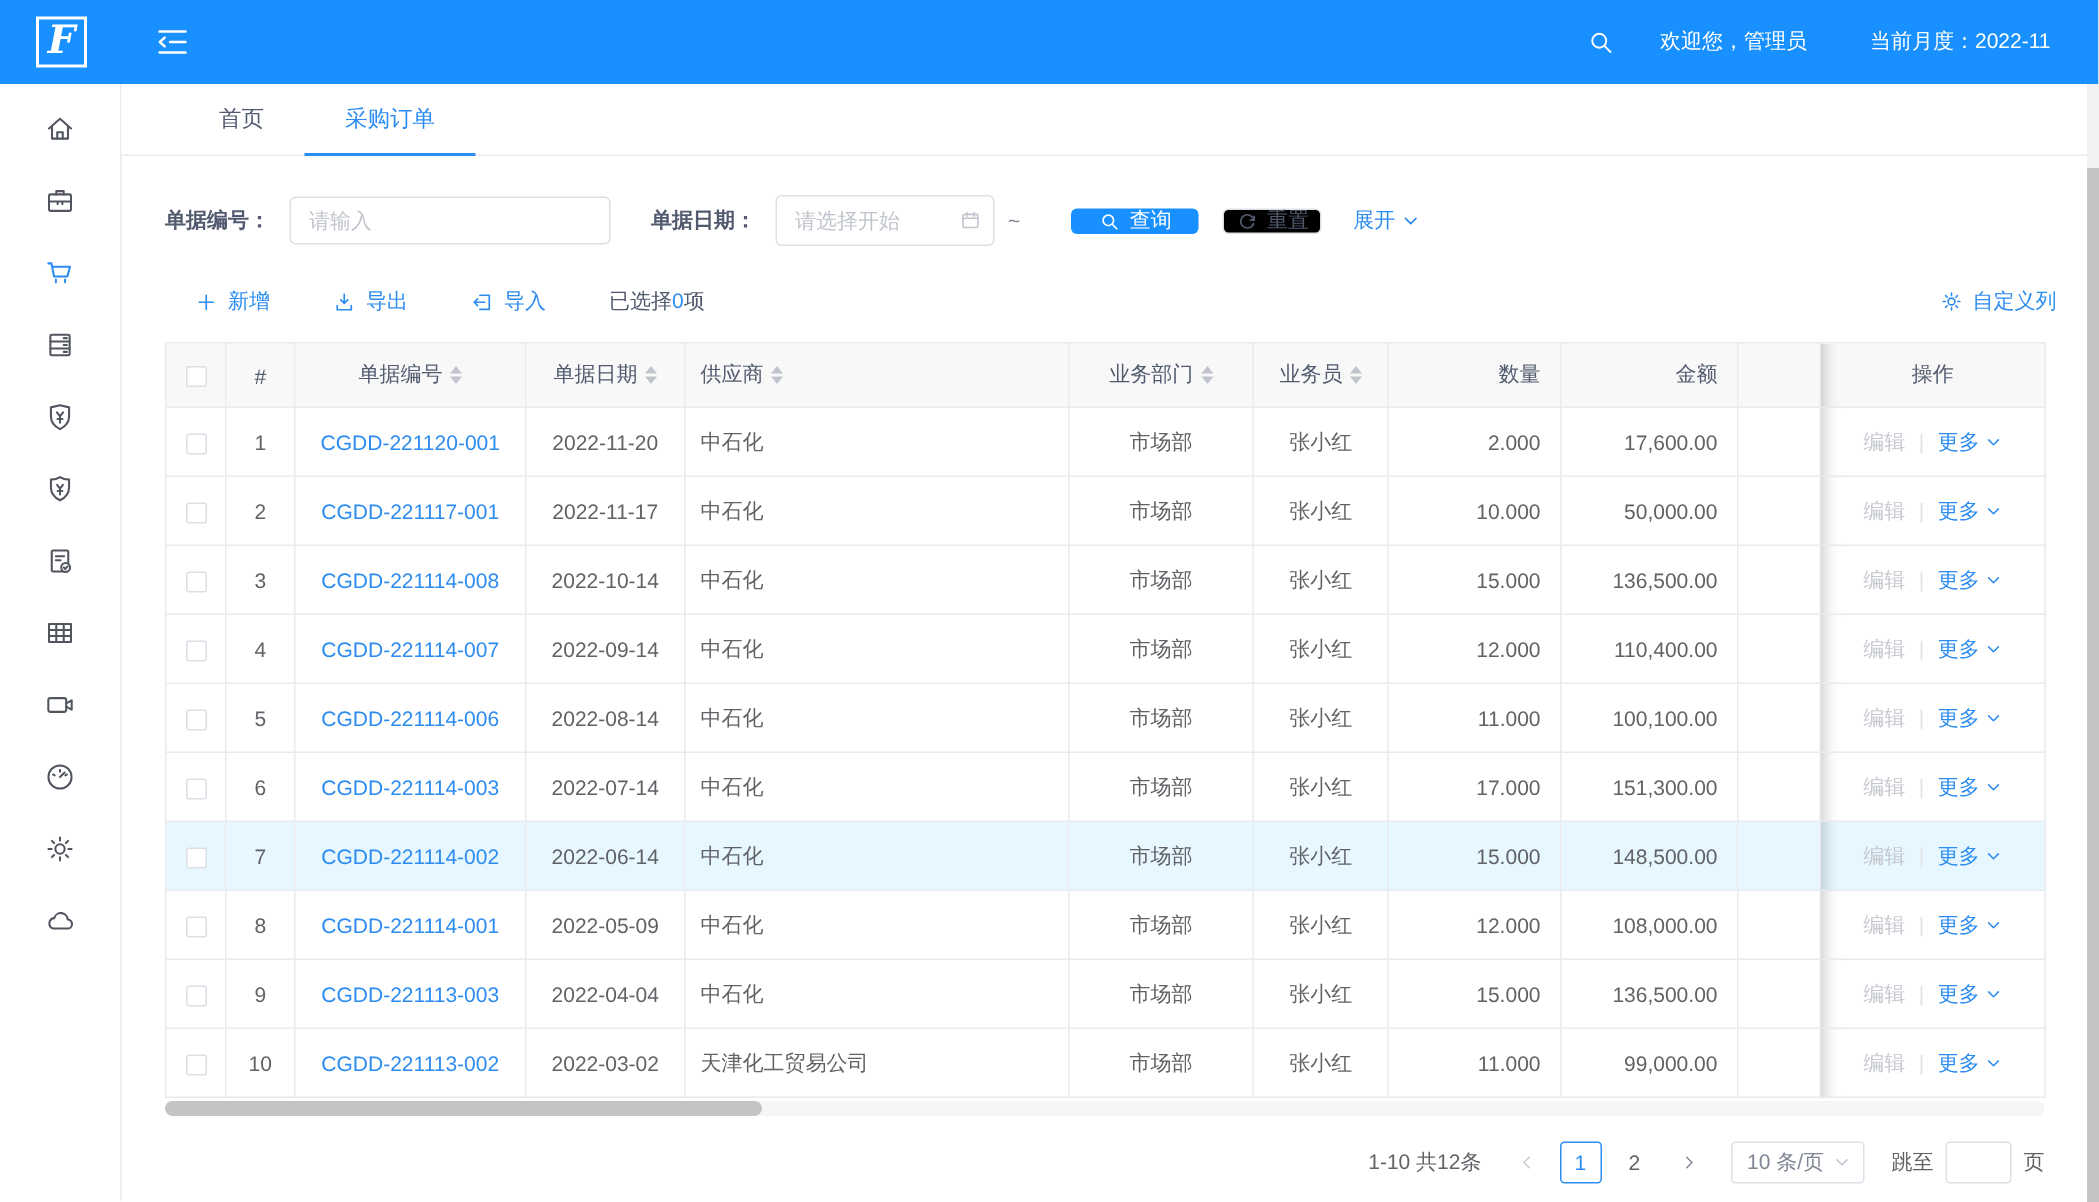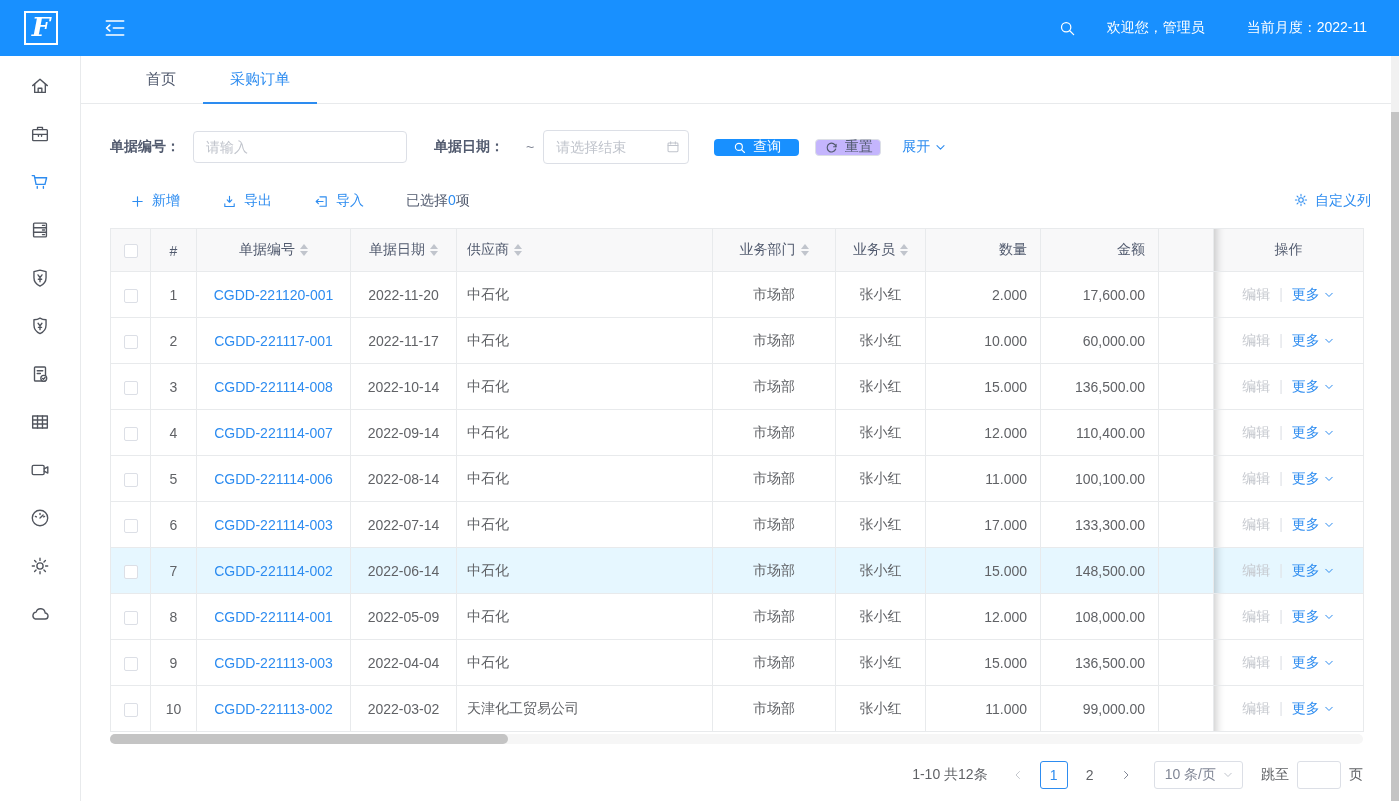--- a/index.html
+++ b/index.html
@@ -47,34 +47,34 @@
   .date-wrap{ position:relative; }
   .date-input{ width:146px; height:34px; border:1px solid #dcdfe6; border-radius:4px; padding:0 30px 0 12px; font-size:14px; outline:none; font-family:inherit;}
   .date-input::placeholder{ color:#c0c4cc; }
   .cal-icon{ position:absolute; right:9px; top:10px; width:14px; height:14px; color:#c0c4cc; }
   .cal-icon svg{ width:14px; height:14px; stroke-width:1.8;}
   .tilde{ margin:0 9px; color:#808695; }
   .btn{ height:17px; border-radius:4px; display:inline-flex; align-items:center; justify-content:center; cursor:pointer; font-size:14px; }
   .btn .icon{ width:15px; height:15px; margin-right:6px; }
   .btn .icon svg{ width:15px; height:15px; stroke-width:1.8;}
   .btn-primary{ background:var(--primary); color:#fff; width:85px; margin-left:25px; border:1px solid var(--primary);}
-  .btn-plain{ background:#c4b5fd; color:#515a6e; width:66px; margin-left:16px; border:1px solid #dcdfe6;}
+  .btn-plain{ background:#000000; color:#515a6e; width:66px; margin-left:16px; border:1px solid #dcdfe6;}
   .btn-plain .icon{ color:#515a6e; }
   .expand{ margin-left:21px; color:var(--link); display:inline-flex; align-items:center; cursor:pointer;}
   .expand .icon{ width:13px; height:13px; margin-left:4px;}
   .expand .icon svg{ width:13px; height:13px; stroke-width:2;}
 
   .toolbar{ display:flex; align-items:center; margin-top:23px; height:28px; padding-left:20px; padding-right:28px;}
   .tool-link{ display:inline-flex; align-items:center; color:var(--link); cursor:pointer; margin-right:42px;}
   .tool-link .icon{ width:15px; height:15px; margin-right:7px;}
   .tool-link .icon svg{ width:15px; height:15px; stroke-width:1.8;}
   .selected-info{ color:#515a6e; }
   .selected-info b{ color:var(--link); font-weight:normal;}
   .toolbar .spacer{ flex:1; }
-  .custom-cols{ display:inline-flex; color:var(--link); cursor:pointer; margin-right:0;}
+  .custom-cols{ display:inline-flex; align-items:center; color:var(--link); cursor:pointer; margin-right:0;}
   .custom-cols .icon{ width:16px; height:16px; margin-right:6px;}
   .custom-cols .icon svg{ width:16px; height:16px; stroke-width:1.6;}
 
   
   .table-wrap{ margin-top:13px; width:1253px; }
   table{ border-collapse:collapse; table-layout:fixed; width:1253px; }
   th,td{ border:1px solid var(--border); height:46px; font-weight:normal; color:var(--cell); padding:0 10px; overflow:hidden; white-space:nowrap;}
   thead th{ height:43px; background:var(--header-bg); color:#515a6e; }
   .al{ text-align:left;} .ac{ text-align:center;} .ar{ text-align:right; padding-right:13px;}
   .th-inner{ display:inline-flex; align-items:center; gap:5px; vertical-align:middle;}
@@ -244,30 +244,30 @@
         <div class="tab">首页</div>
         <div class="tab active">采购订单</div>
       </nav>
 
     <div class="content">
 
       <div class="filterbar">
         <span class="f-label">单据编号：</span>
         <input class="f-input" placeholder="请输入" style="">
         <span class="f-label date-label">单据日期：</span>
-        <span class="tilde">~</span>
         <span class="date-wrap">
-          <input class="date-input" placeholder="请选择结束" style="">
+          <input class="date-input" placeholder="请选择开始" style="">
           <span class="icon cal-icon">
             <svg viewBox="0 0 24 24">
                 <rect x="3.5" y="5" width="17" height="15" rx="1.5"></rect>
                 <path d="M8 3v4M16 3v4M3.5 9.5h17"></path>
               </svg>
           </span>
         </span>
+        <span class="tilde">~</span>
         <button class="btn btn-primary" style="border:none;">
           <span class="icon">
               <svg viewBox="0 0 24 24">
                 <circle cx="11" cy="11" r="5.6"></circle>
                 <path d="M15.3 15.3 20 20"></path>
               </svg>
             </span>
           <span>查询</span>
         </button>
         <button class="btn btn-plain">
@@ -415,21 +415,21 @@
               </tr>
               <tr>
                 <td class="ac"><span class="cb"></span></td>
                 <td class="ac">2</td>
                 <td class="ac link-cell">CGDD-221117-001</td>
                 <td class="ac">2022-11-17</td>
                 <td class="al">中石化</td>
                 <td class="ac">市场部</td>
                 <td class="ac">张小红</td>
                 <td class="ar">10.000</td>
-                <td class="ar">60,000.00</td>
+                <td class="ar">50,000.00</td>
                 <td class="al"></td>
                 <td class="act"><span class="edit-btn">编辑</span><span class="act-sep">|</span><span class="more-btn">更多<span class="icon">
                       <svg viewBox="0 0 24 24">
                         <path d="M5.5 8.5 12 15l6.5-6.5"></path>
                       </svg>
                     </span></span></td>
               </tr>
               <tr>
                 <td class="ac"><span class="cb"></span></td>
                 <td class="ac">3</td>
@@ -483,21 +483,21 @@
               </tr>
               <tr>
                 <td class="ac"><span class="cb"></span></td>
                 <td class="ac">6</td>
                 <td class="ac link-cell">CGDD-221114-003</td>
                 <td class="ac">2022-07-14</td>
                 <td class="al">中石化</td>
                 <td class="ac">市场部</td>
                 <td class="ac">张小红</td>
                 <td class="ar">17.000</td>
-                <td class="ar">133,300.00</td>
+                <td class="ar">151,300.00</td>
                 <td class="al"></td>
                 <td class="act"><span class="edit-btn">编辑</span><span class="act-sep">|</span><span class="more-btn">更多<span class="icon">
                       <svg viewBox="0 0 24 24">
                         <path d="M5.5 8.5 12 15l6.5-6.5"></path>
                       </svg>
                     </span></span></td>
               </tr>
               <tr class="hl">
                 <td class="ac"><span class="cb"></span></td>
                 <td class="ac">7</td>

